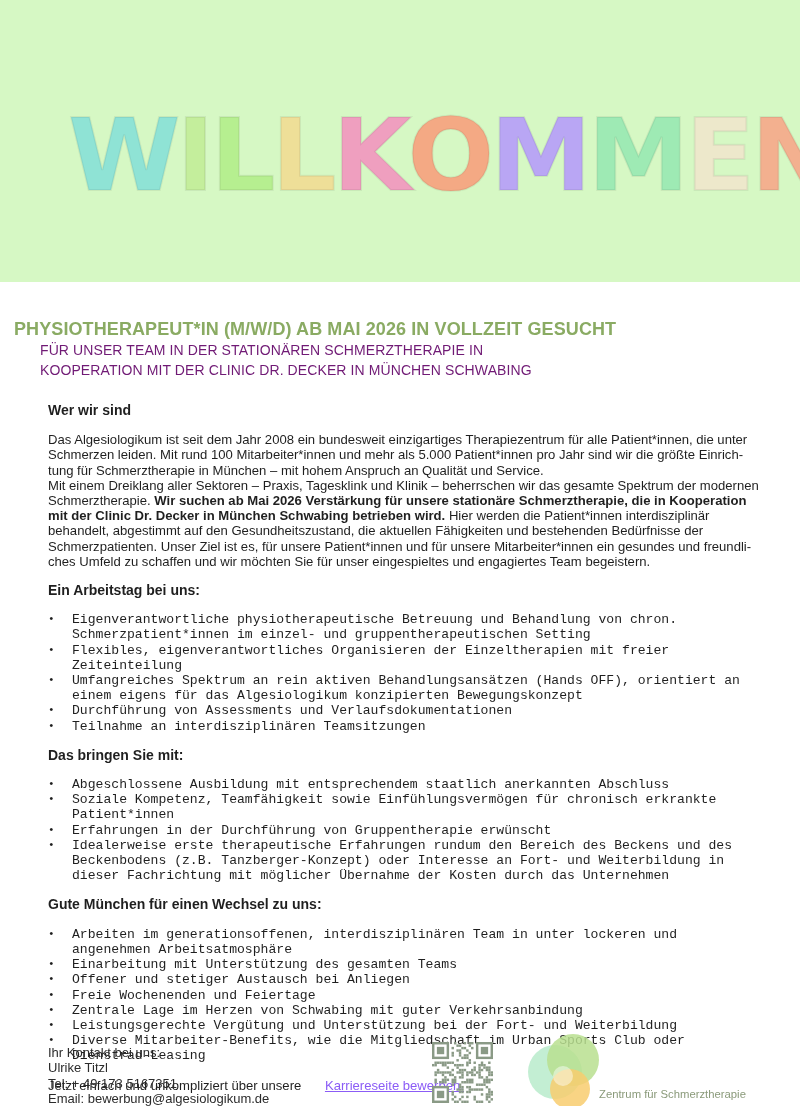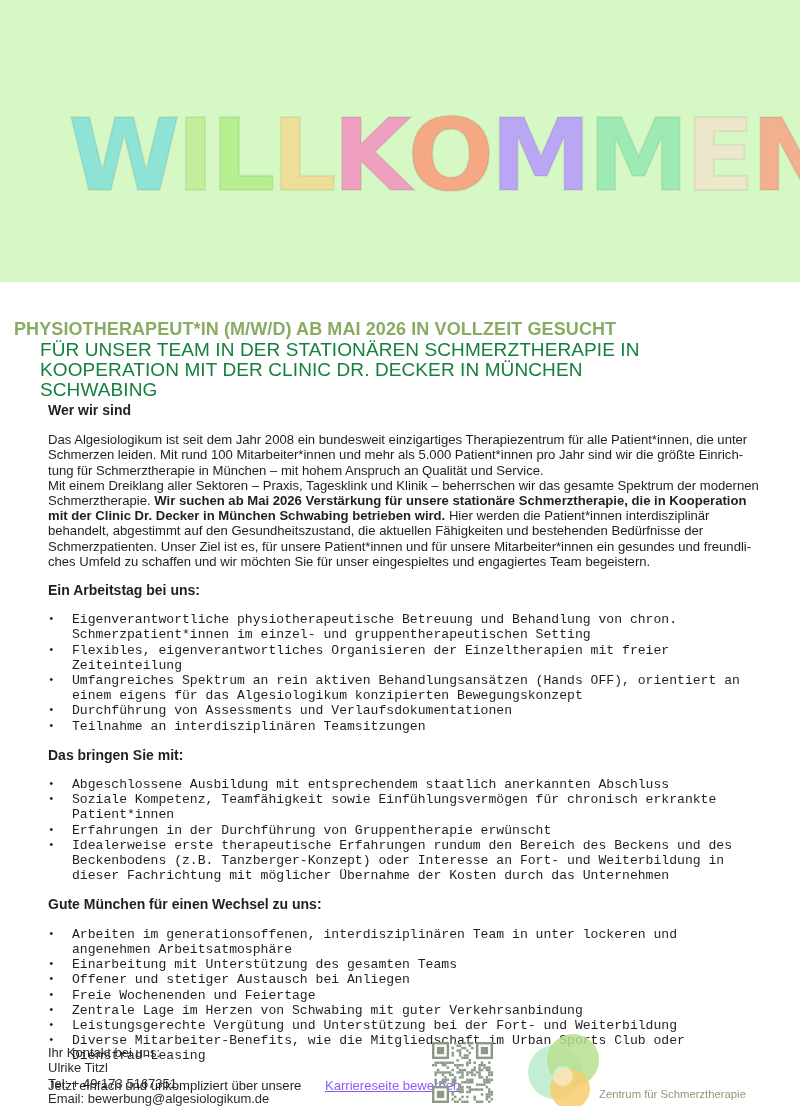--- a/index.html
+++ b/index.html
@@ -23,21 +23,21 @@
         0 5px 6px rgba(0,0,0,0.14),
         inset 0 0 0 #fff;
       transform: scaleY(0.98);
     }
 
     .headline { position: absolute; left: 0; top: 318px; width: 670px; text-align: left; margin-left: 14px; }
     .headline .h1 {
       font-weight: bold; font-size: 18px; color: #8aab63; line-height: 22px; letter-spacing: 0.1px;
     }
     .headline .h2 {
-      font-size: 19px; color: #15803d; line-height: 20px; letter-spacing: 0.1px; padding-left: 26px;
+      font-size: 14px; color: #701a75; line-height: 20px; letter-spacing: 0.1px; padding-left: 26px;
     }
 
     .content { position: absolute; left: 48px; top: 403px; width: 712px; font-size: 13.1px; line-height: 15.2px; }
     .section-title { font-weight: bold; font-size: 14px; margin-bottom: 14px; }
     .para { margin-bottom: 14px; }
     .para b { font-weight: bold; }
     ul.bullets { list-style: none; margin-bottom: 14px; }
     ul.bullets li { position: relative; padding-left: 24px; font-family: Liberation Mono, monospace; }
     ul.bullets li::before {
       content: "\2022"; position: absolute; left: 0; top: 0; font-size: 11px;

